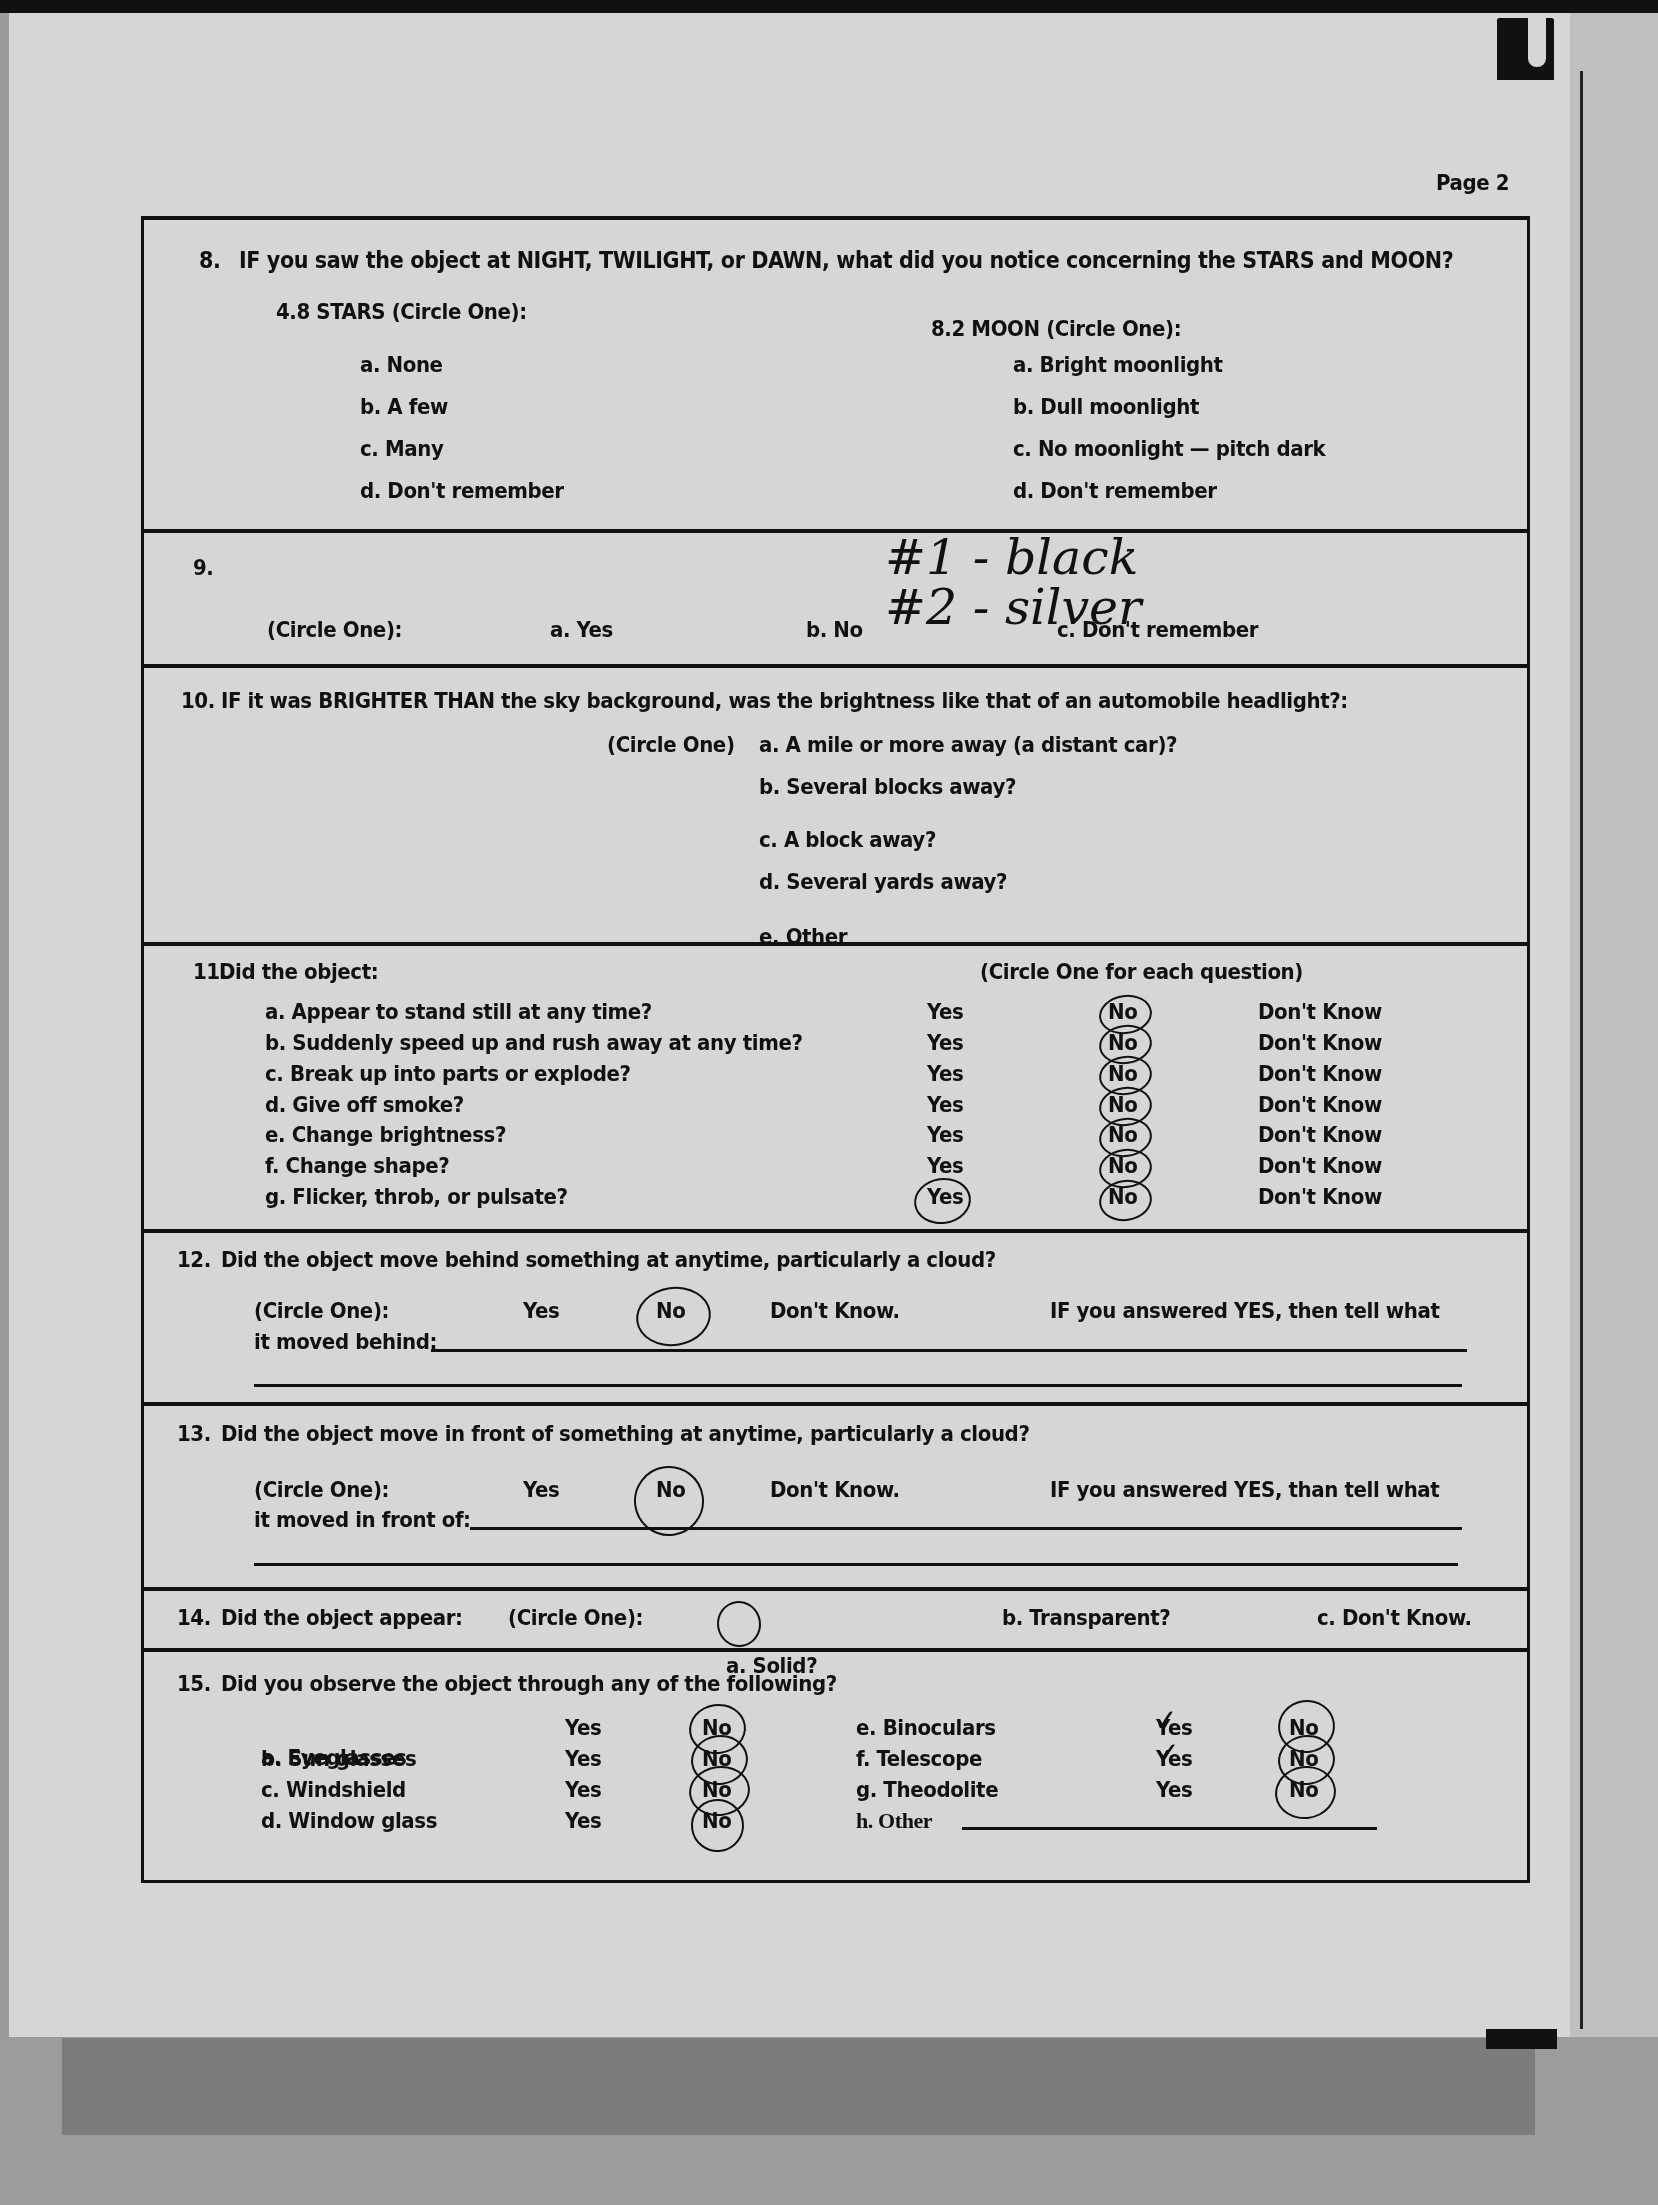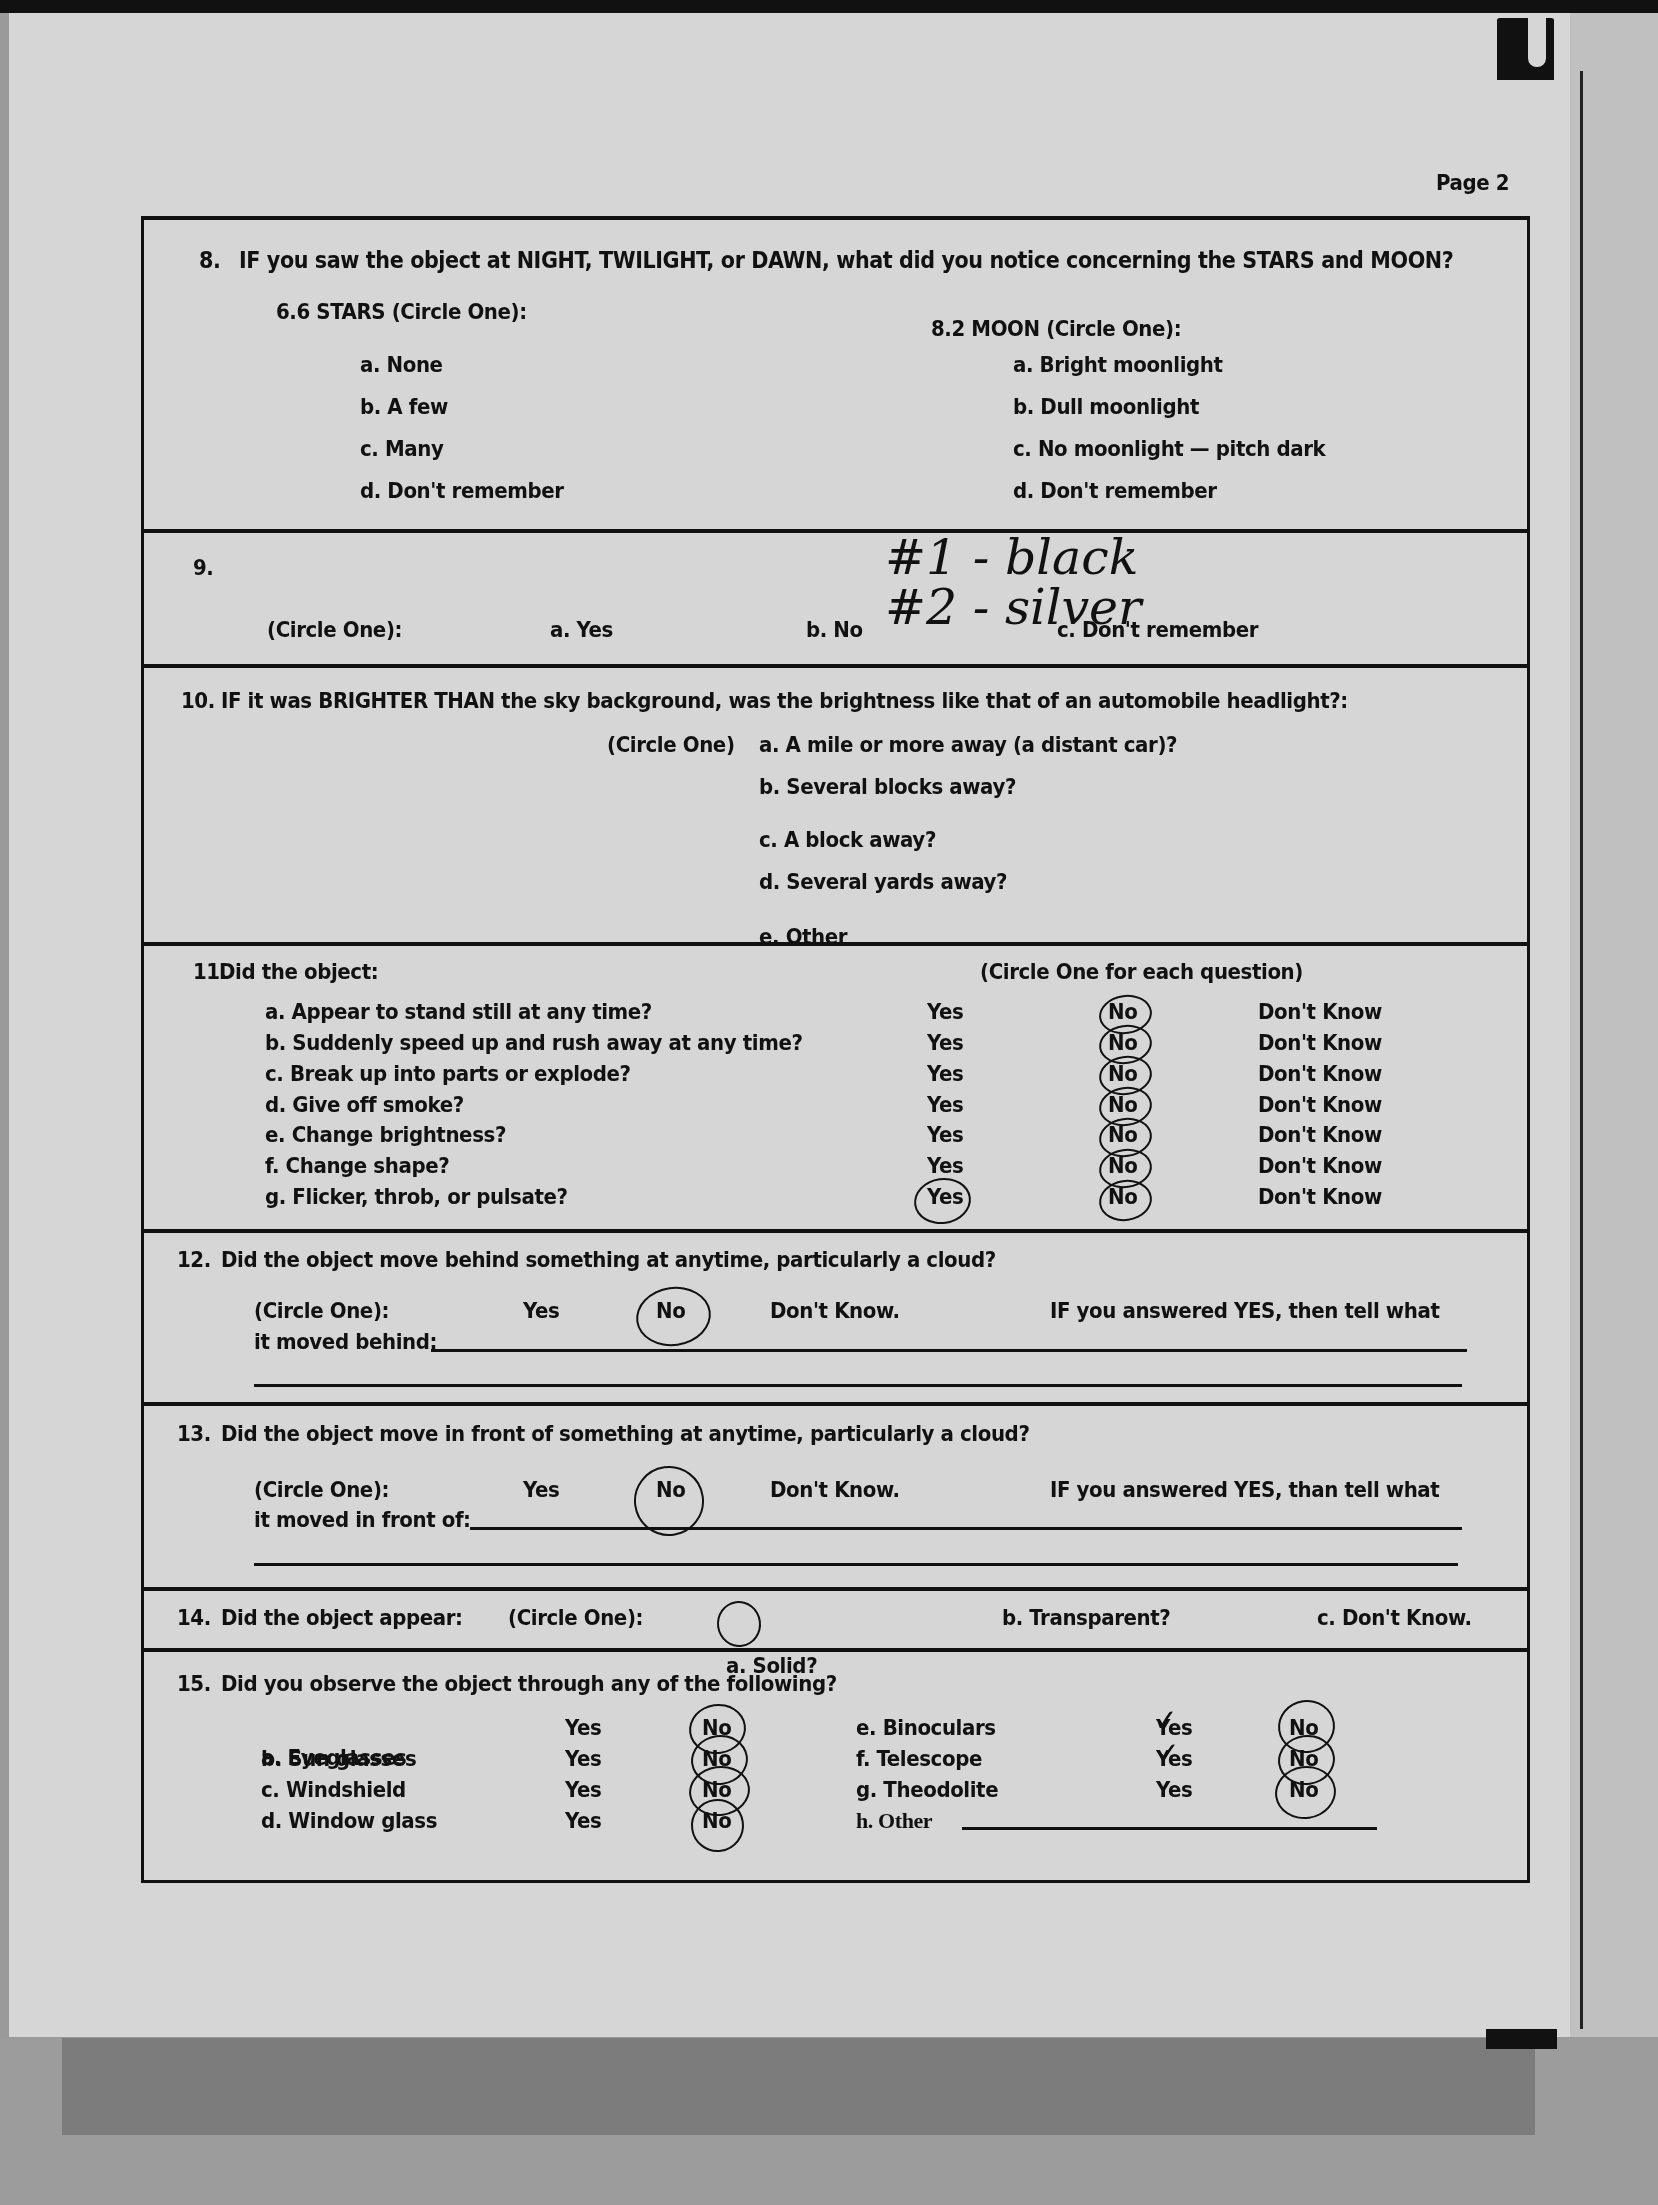--- a/index.html
+++ b/index.html
@@ -50,21 +50,21 @@
 <div class="tab-notch"></div>
 <div class="bottom-tab"></div>
 
 <div class="t page-num">Page 2</div>
 
 <div class="form">
 
   <div class="sec" style="top:0;height:313px;">
     <span class="t q" style="left:55px;top:26.5px;">8.</span>
     <span class="t q" style="left:95px;top:26.5px;">IF you saw the object at NIGHT, TWILIGHT, or DAWN, what did you notice concerning the STARS and MOON?</span>
-    <span class="t" style="left:132px;top:79px;">6.6  STARS (Circle One):</span>
+    <span class="t" style="left:132px;top:79px;">4.8  STARS (Circle One):</span>
     <span class="t" style="left:787px;top:96px;">8.2  MOON (Circle One):</span>
     <span class="t" style="left:216px;top:132px;">a.  None</span>
     <span class="t" style="left:216px;top:174px;">b.  A few</span>
     <span class="t" style="left:216px;top:216px;">c.  Many</span>
     <span class="t" style="left:216px;top:258px;">d.  Don't remember</span>
     <span class="t" style="left:869px;top:132px;">a.  Bright moonlight</span>
     <span class="t" style="left:869px;top:174px;">b.  Dull moonlight</span>
     <span class="t" style="left:869px;top:216px;">c.  No moonlight — pitch dark</span>
     <span class="t" style="left:869px;top:258px;">d.  Don't remember</span>
   </div>

